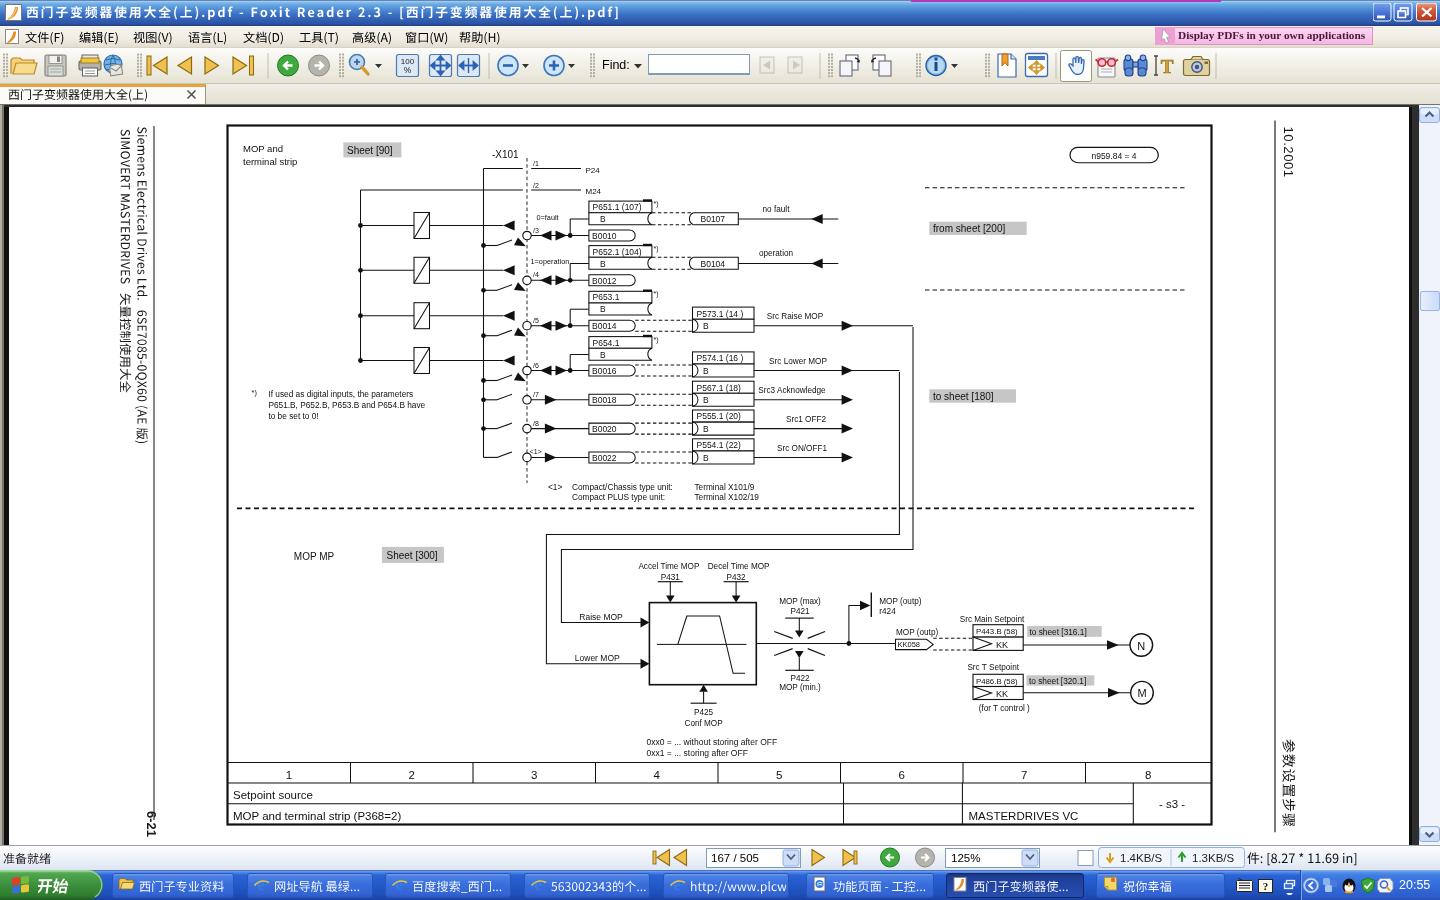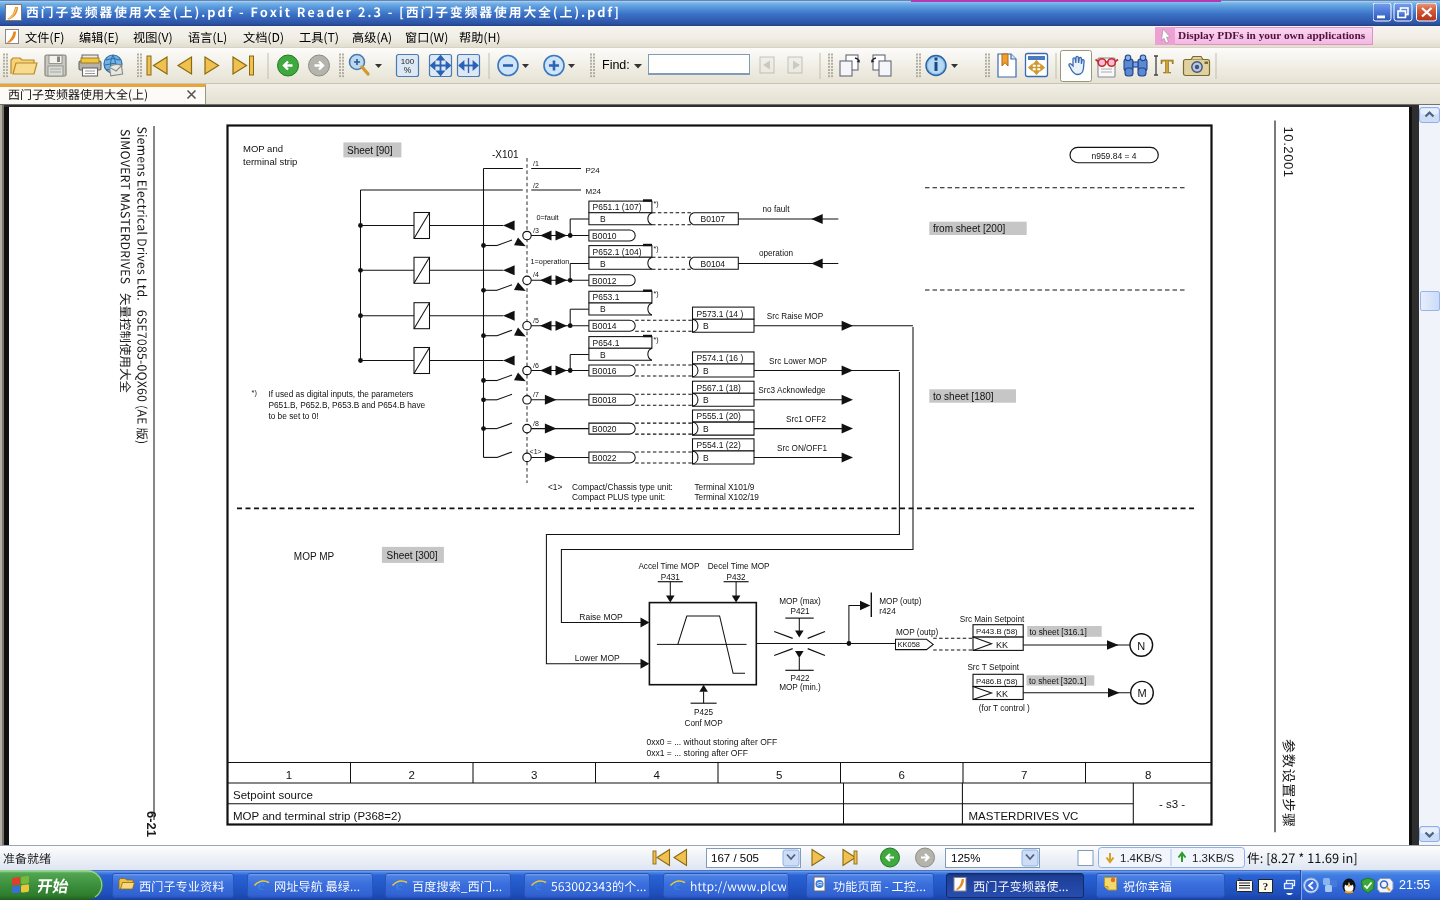--- a/index.html
+++ b/index.html
@@ -879,13 +879,13 @@
 <g transform="translate(57,0)">
         <path d="M8 1 L14.5 3.5 L13.5 12 L8 16 L2.5 12 L1.5 3.5 Z" fill="#38a838" stroke="#1a7a1a"></path>
         <path d="M4.5 8.5 L7 11 L11.5 5.5" stroke="#fff" stroke-width="1.8" fill="none"></path>
       </g>
 <g transform="translate(74,0)">
         <path d="M3 1.5 L13 1.5 L16 5 L16 12 L13 15.5 L3 15.5 L0.5 12 L0.5 5 Z" fill="#f0f4fa" stroke="#8898b8"></path>
         <circle cx="7" cy="7.5" r="3.5" fill="none" stroke="#3a68c8" stroke-width="1.6"></circle>
         <path d="M9.5 10 L13 13.5" stroke="#e8a020" stroke-width="2"></path>
       </g>
 </svg>
-    <div class="abs" style="left:1399px;top:878px;width:40px;height:15px;color:#fff;font-size:12.5px;font-family:'Liberation Sans';">21:55</div>
+    <div class="abs" style="left:1399px;top:878px;width:40px;height:15px;color:#fff;font-size:12.5px;font-family:'Liberation Sans';">20:55</div>
   </div>
 </body></html>

